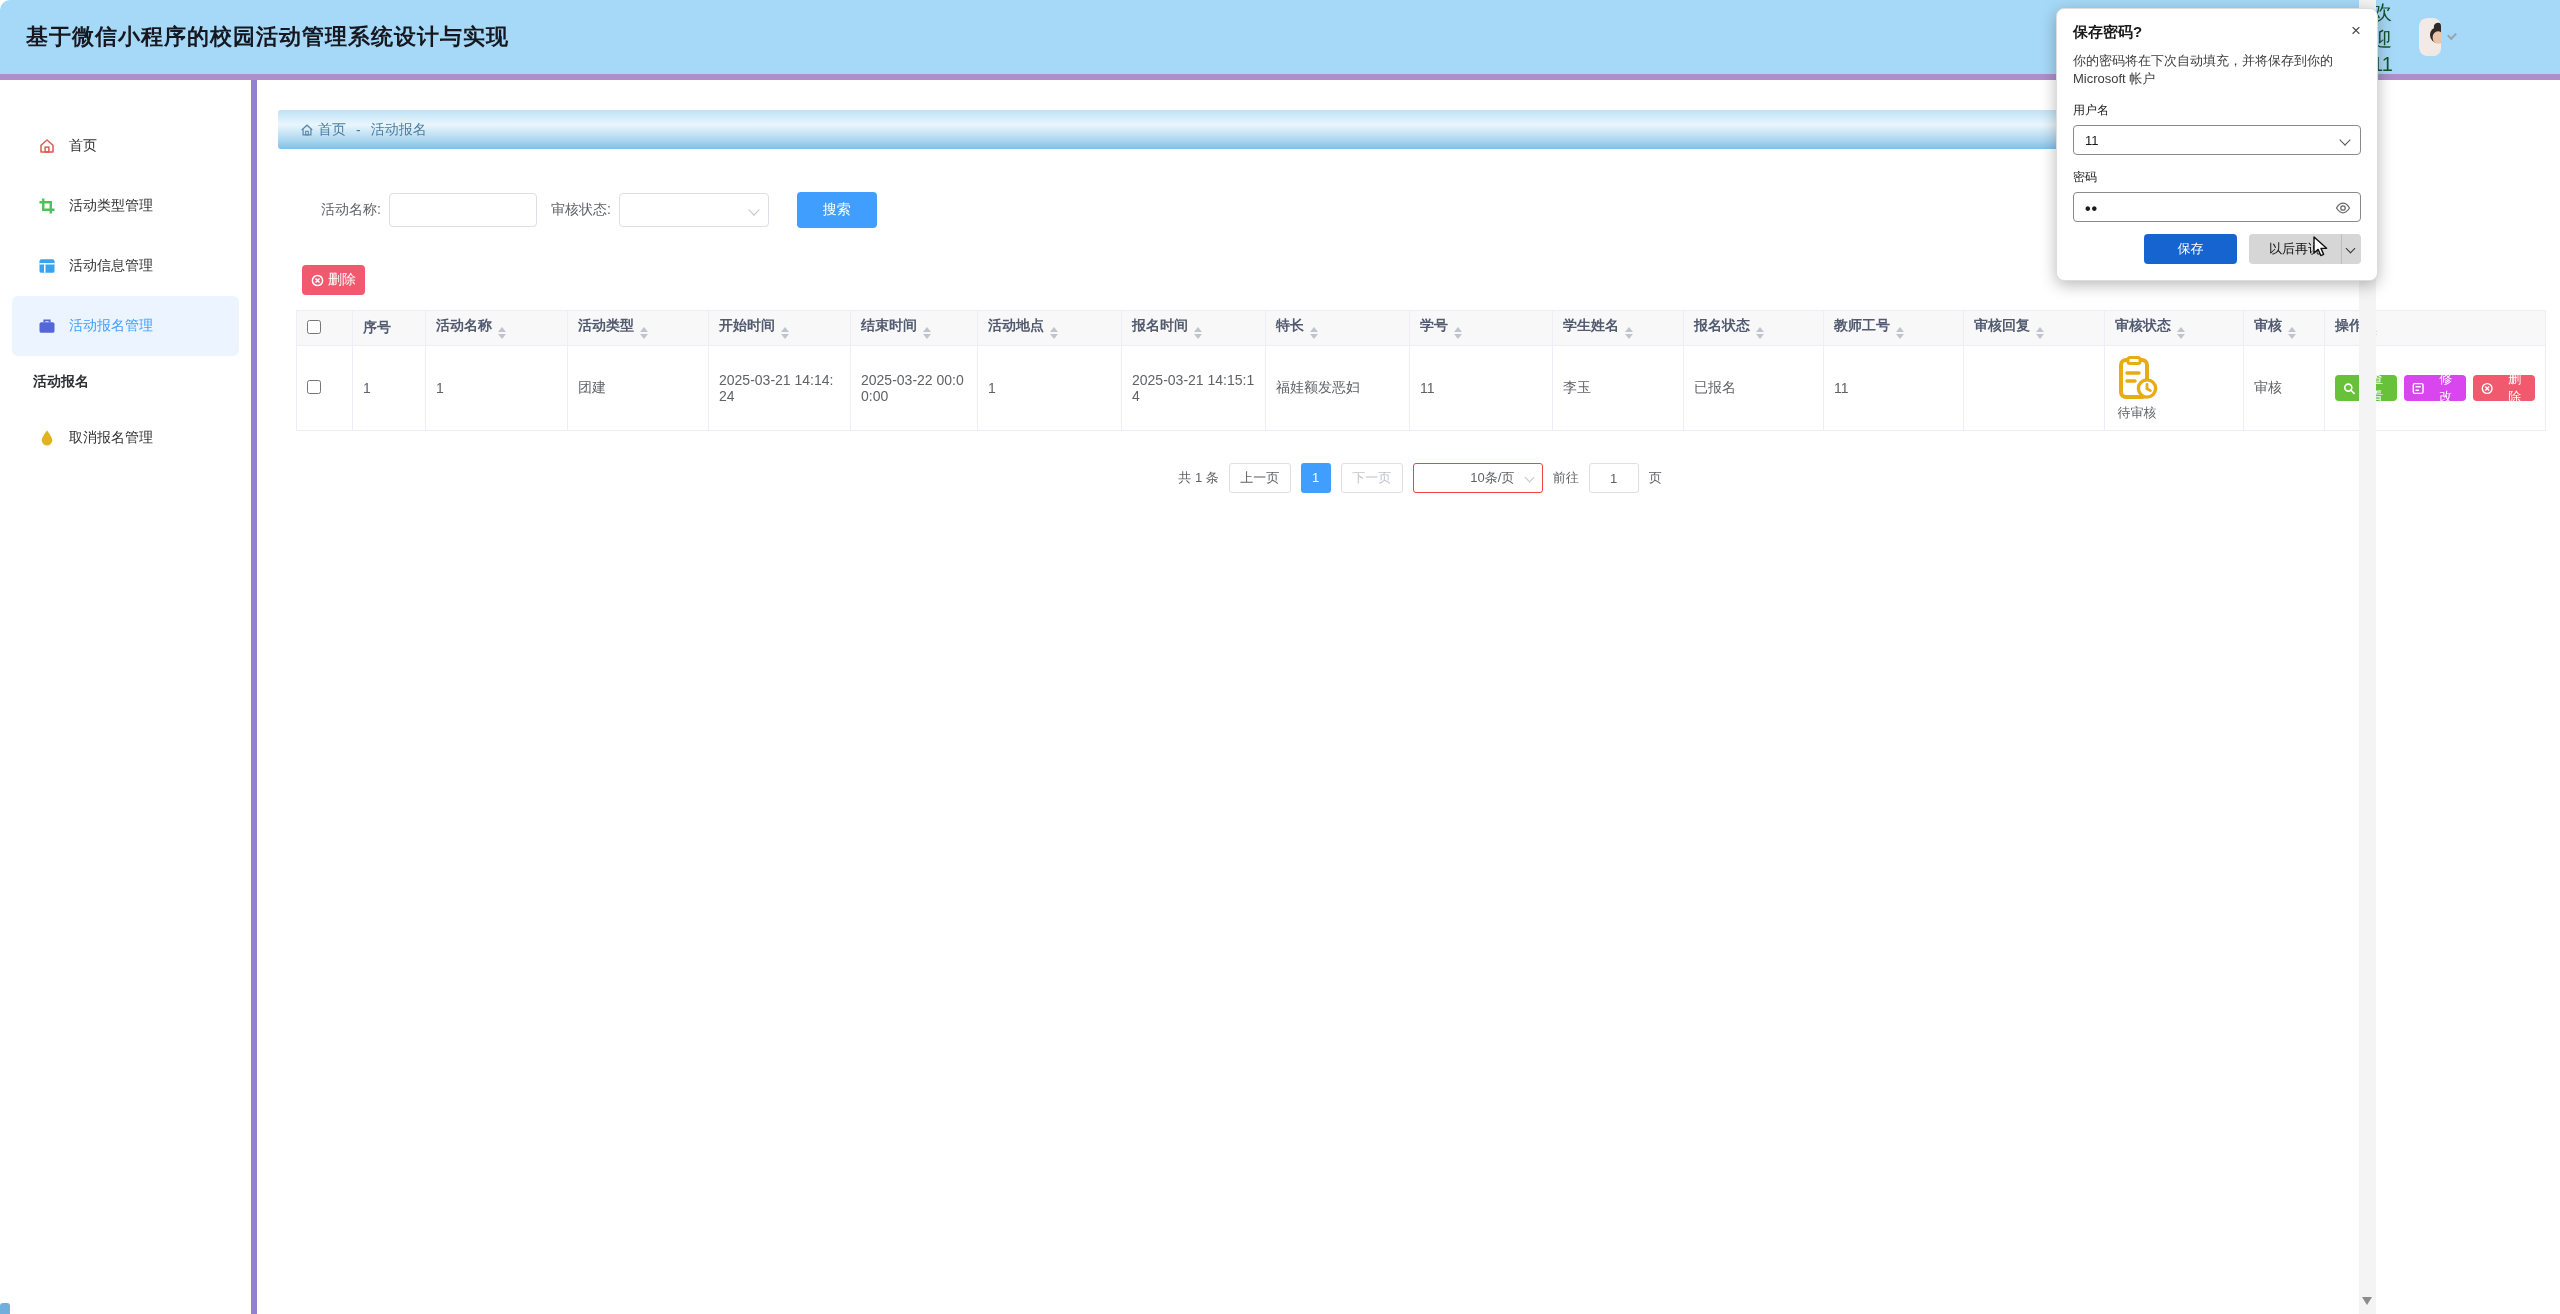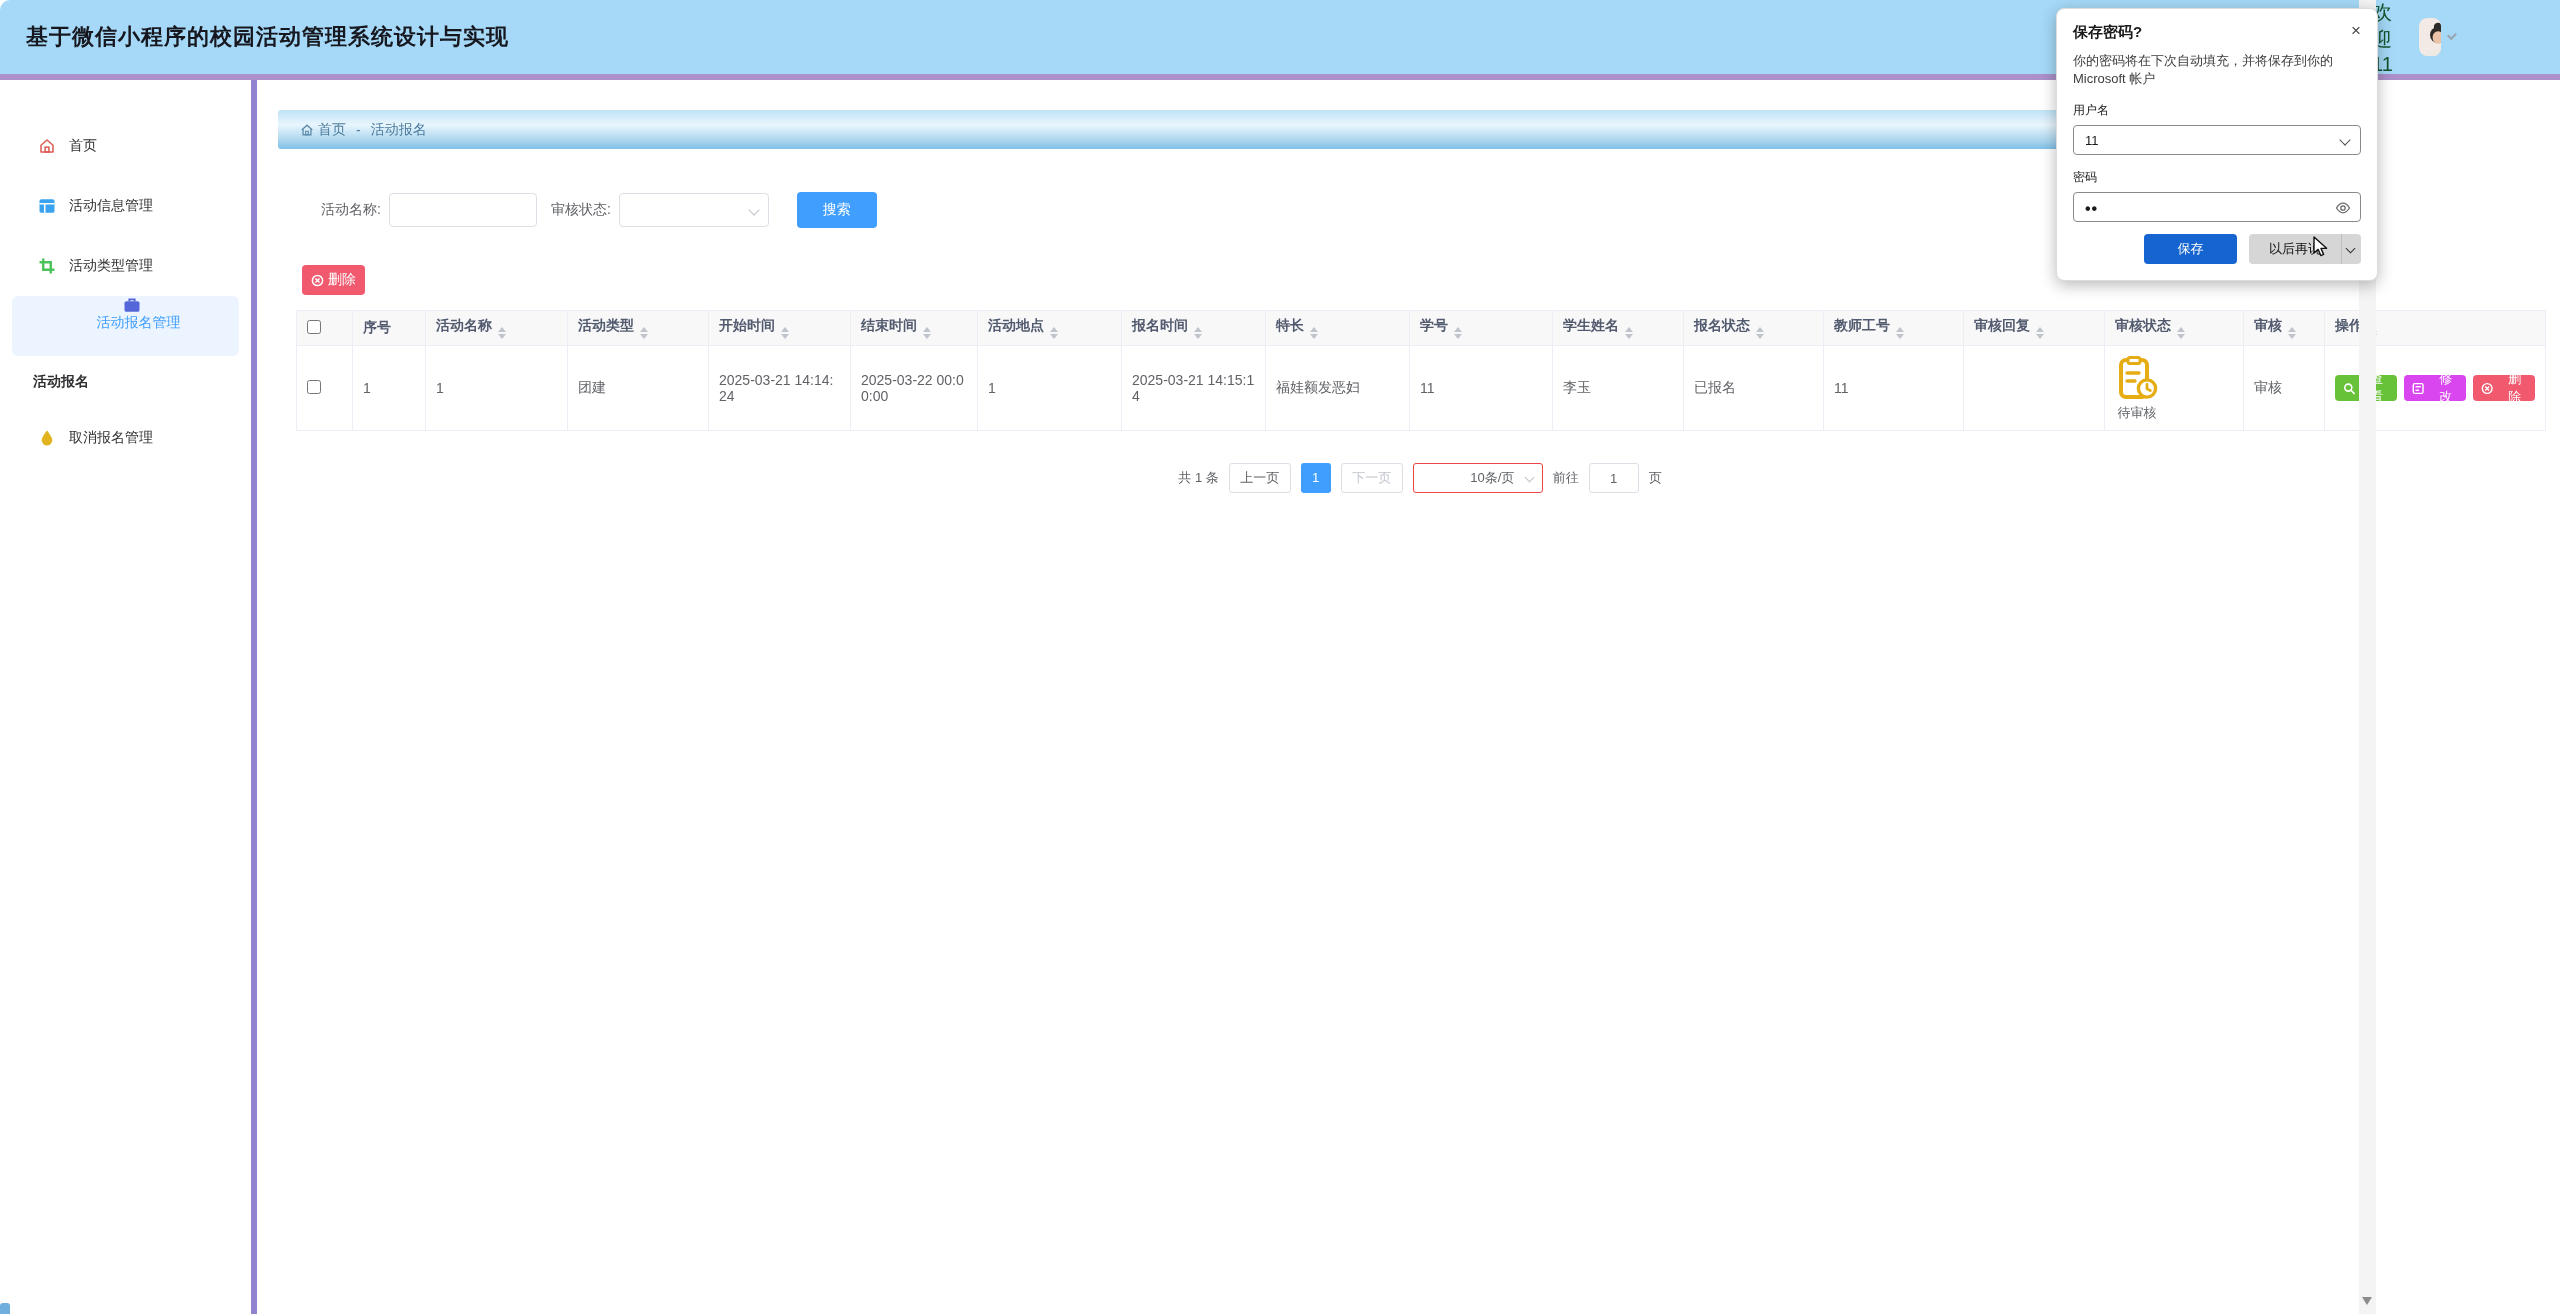--- a/index.html
+++ b/index.html
@@ -17,21 +17,21 @@
   .avatar { width:38px; height:38px; border-radius:8px; overflow:hidden; }
   .chev { display:inline-block; width:8px; height:8px; border-right:2px solid #9aa3ad;
     border-bottom:2px solid #9aa3ad; transform:rotate(45deg); margin-left:8px; margin-top:-4px; }
 
   
   .sidebar { position:absolute; left:0; top:80px; width:251px; bottom:0; background:#fff; padding-top:36px; }
   .vr-purple { position:absolute; left:251px; top:80px; width:6px; bottom:0; background:#9183d0; }
   .side-item { height:60px; display:flex; align-items:center; padding-left:38px; font-size:14px;
     color:#303133; cursor:pointer; }
   .side-item .sicon { width:18px; height:18px; margin-right:13px; flex:0 0 18px; }
-  .side-item.active { background:#ecf5ff; border-radius:6px; margin:0 12px; padding-left:26px; color:#409eff;flex-direction:column; }
+  .side-item.active { background:#ecf5ff; border-radius:6px; margin:0 12px; padding-left:26px; color:#409eff; }
   .side-section { height:52px; display:flex; align-items:center; padding-left:33px; font-size:14px;
     font-weight:bold; color:#303133; }
 
   
   .main { position:absolute; left:257px; top:80px; right:17px; bottom:0; background:#fff; }
   .breadcrumb { margin:30px 16px 0 21px; height:39px; border-radius:3px;
     background:linear-gradient(180deg,#bfe2f6 0%,#e9f6fd 38%,#a8d4ee 80%,#7fc0e8 100%);
     display:flex; align-items:center; padding-left:22px; font-size:14px; color:#4d7c9e; }
   .breadcrumb .bhome { display:flex; align-items:center; gap:4px; cursor:pointer; }
   .breadcrumb .sep { margin:0 10px; color:#4d7c9e; }
@@ -151,32 +151,32 @@
   <div class="sidebar">
     <div class="side-item">
       <svg class="sicon" viewBox="0 0 24 24">
         <path d="M4 11 L12 4 L20 11 V20 H4 Z" fill="none" stroke="#dd5a52" stroke-width="2" stroke-linejoin="round"></path>
         <rect x="9.5" y="13.5" width="5" height="6.5" fill="none" stroke="#dd5a52" stroke-width="2"></rect>
       </svg>
       <span>首页</span>
     </div>
     <div class="side-item">
       <svg class="sicon" viewBox="0 0 24 24">
+        <path d="M7 2 V17 H22" fill="none" stroke="#4cc35a" stroke-width="3.2"></path>
+        <path d="M2 7 H17 V22" fill="none" stroke="#4cc35a" stroke-width="3.2"></path>
+      </svg>
+      <span>活动类型管理</span>
+    </div>
+    <div class="side-item">
+      <svg class="sicon" viewBox="0 0 24 24">
         <rect x="2" y="3" width="20" height="18" rx="2.5" fill="#3aa3f0"></rect>
         <line x1="2" y1="9" x2="22" y2="9" stroke="#fff" stroke-width="2"></line>
         <line x1="9" y1="9" x2="9" y2="21" stroke="#fff" stroke-width="2"></line>
       </svg>
       <span>活动信息管理</span>
-    </div>
-    <div class="side-item">
-      <svg class="sicon" viewBox="0 0 24 24">
-        <path d="M7 2 V17 H22" fill="none" stroke="#4cc35a" stroke-width="3.2"></path>
-        <path d="M2 7 H17 V22" fill="none" stroke="#4cc35a" stroke-width="3.2"></path>
-      </svg>
-      <span>活动类型管理</span>
     </div>
     <div class="side-item active">
       <svg class="sicon" viewBox="0 0 24 24">
         <rect x="2" y="7" width="20" height="14" rx="2.5" fill="#5566d8"></rect>
         <path d="M8.5 7 V4.5 H15.5 V7" fill="none" stroke="#5566d8" stroke-width="2.6"></path>
       </svg>
       <span>活动报名管理</span>
     </div>
     <div class="side-section">活动报名</div>
     <div class="side-item">

